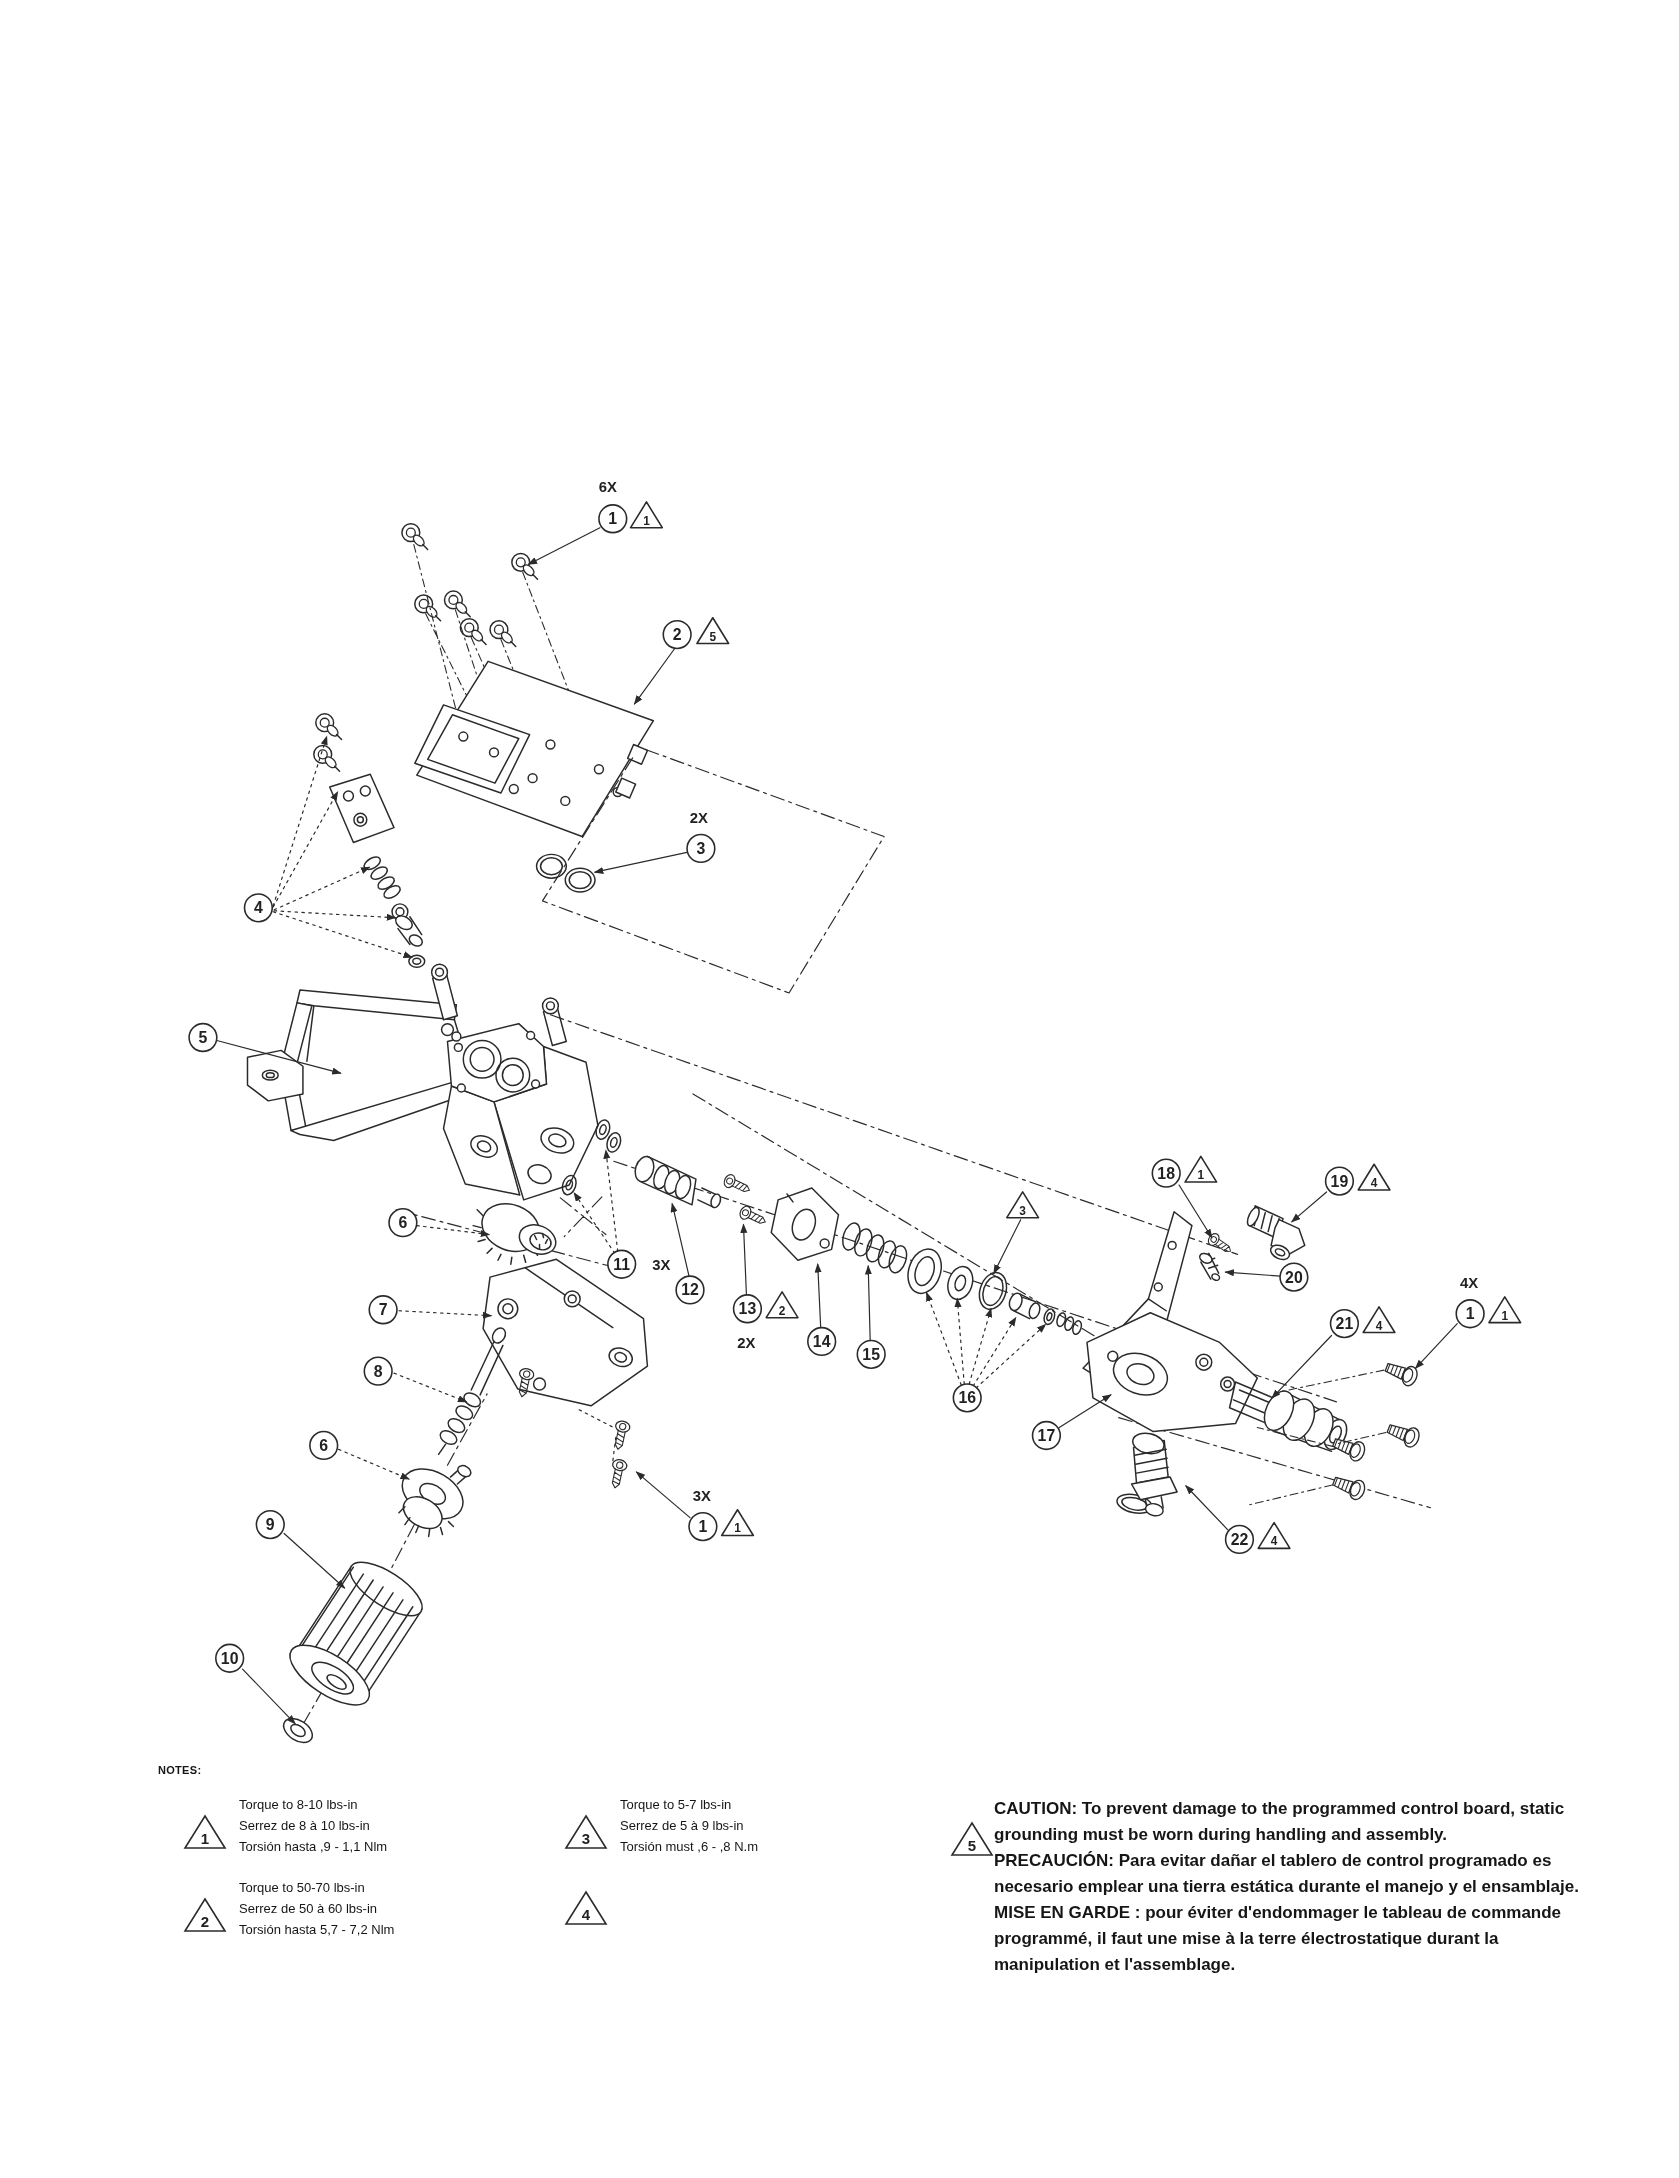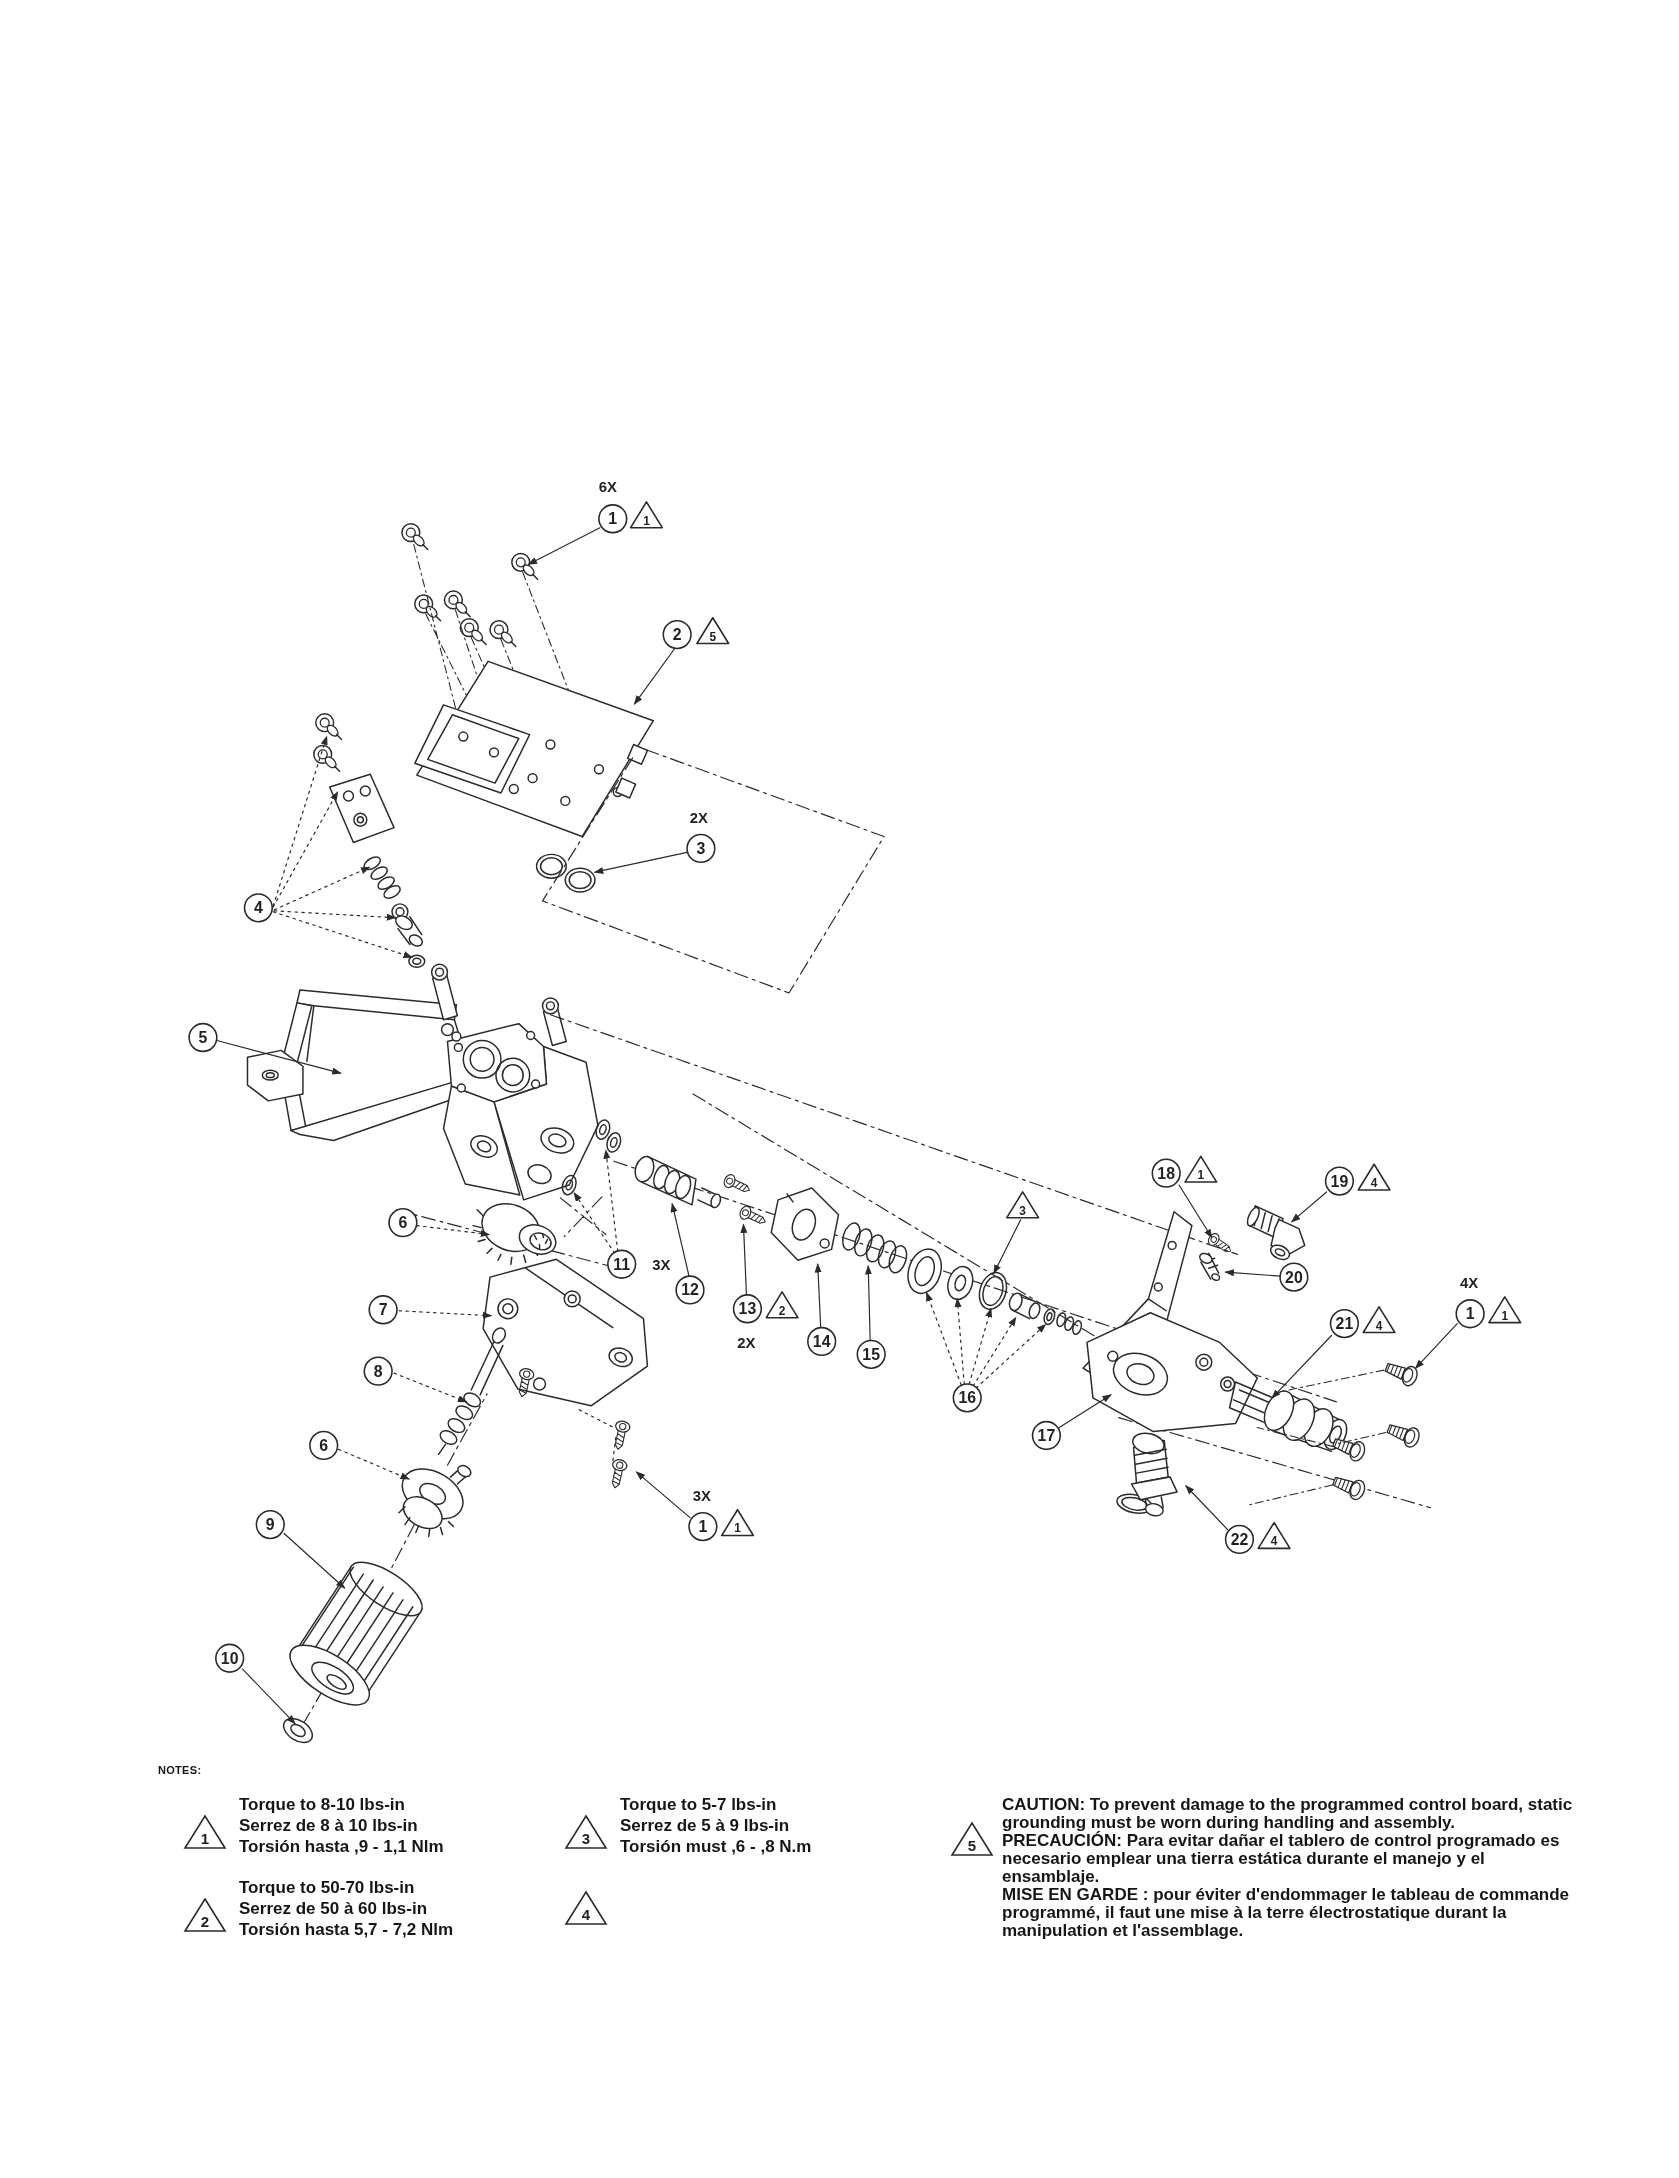--- a/index.html
+++ b/index.html
@@ -17,24 +17,24 @@
   .cot{font:600 16px "Liberation Sans",sans-serif;fill:#222;text-anchor:middle;stroke:none;}
   .cott{font:600 12px "Liberation Sans",sans-serif;fill:#222;text-anchor:middle;stroke:none;}
   .qty{font:600 15px "Liberation Sans",sans-serif;fill:#222;text-anchor:middle;stroke:none;}
   
   .notes-heading{position:absolute;left:158px;top:1764px;font-size:11px;font-weight:700;letter-spacing:0.3px;}
   .tnote{position:absolute;display:flex;align-items:center;}
   .tri-icon{position:static;width:44px;height:38px;flex:0 0 44px;}
   .tri-icon polygon{fill:none;stroke:#2b2b2b;stroke-width:1.6;}
   .tri-icon text{font:600 15px "Liberation Sans",sans-serif;fill:#222;text-anchor:middle;}
   .tlines{margin-left:12px;}
-  .note-line{font-size:17px;line-height:21px;font-weight:700;white-space:nowrap;}
+  .note-line{font-size:13px;line-height:21px;font-weight:400;white-space:nowrap;}
   .caution{position:absolute;left:950px;top:1796px;display:flex;align-items:flex-start;width:634px;}
   .caution .tri-icon{margin-top:24px;}
-  .clines{margin-left:8px;width:586px;font-size:17px;line-height:18px;font-weight:600;}
+  .clines{margin-left:0;width:586px;font-size:17px;line-height:26px;font-weight:600;}
   .clines b{font-weight:800;}
 </style>
 </head>
 <body>
 
 <div class="page">
 
   <svg width="1679" height="2178" viewBox="0 0 1696 2200">
     <defs>
       <marker id="arr" markerWidth="9" markerHeight="8" refX="7" refY="3" orient="auto">

